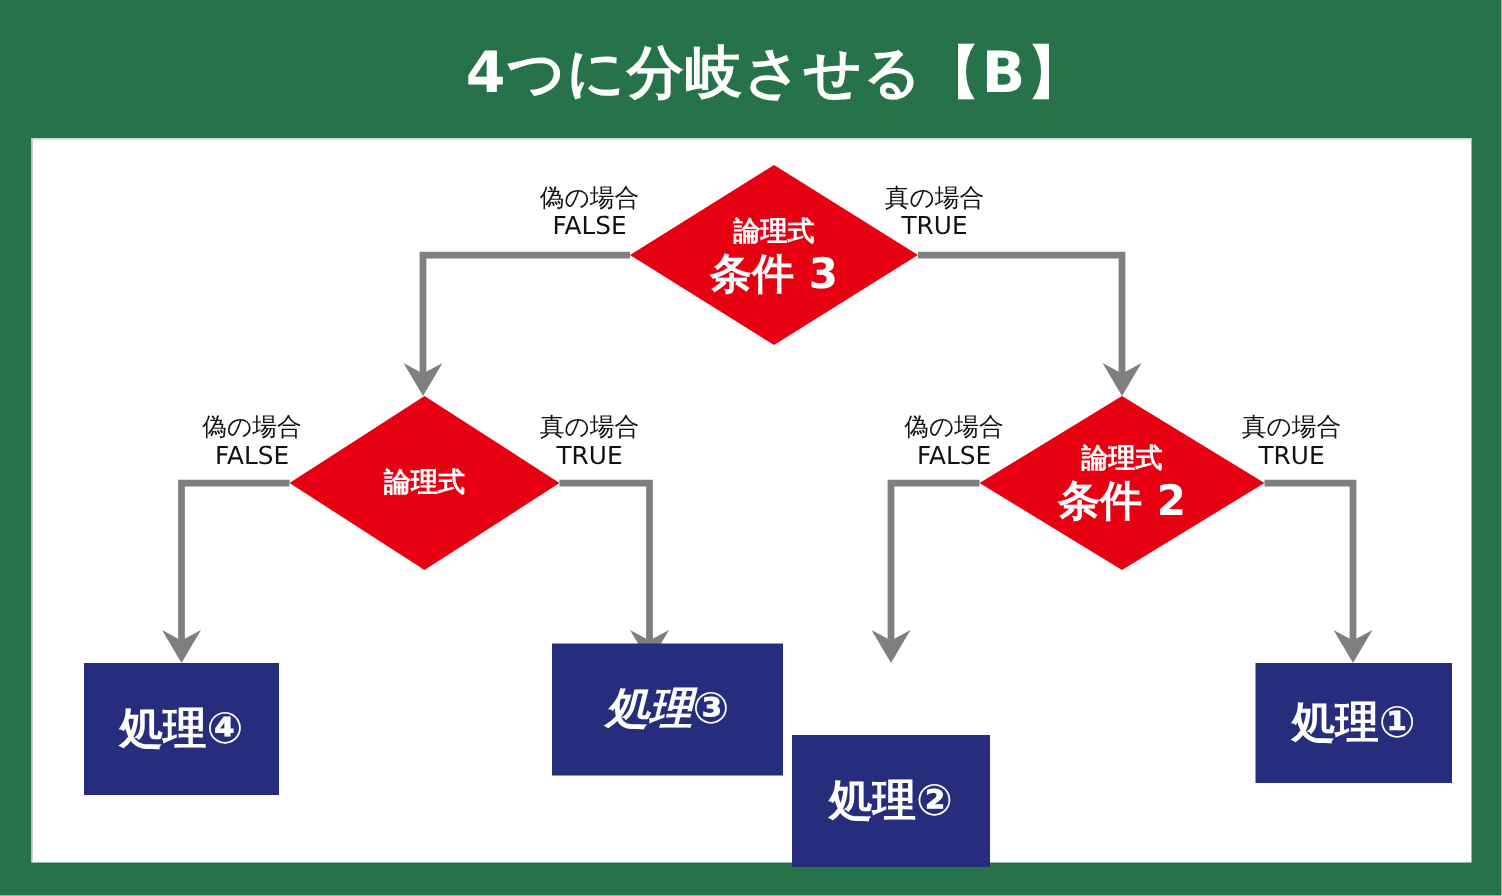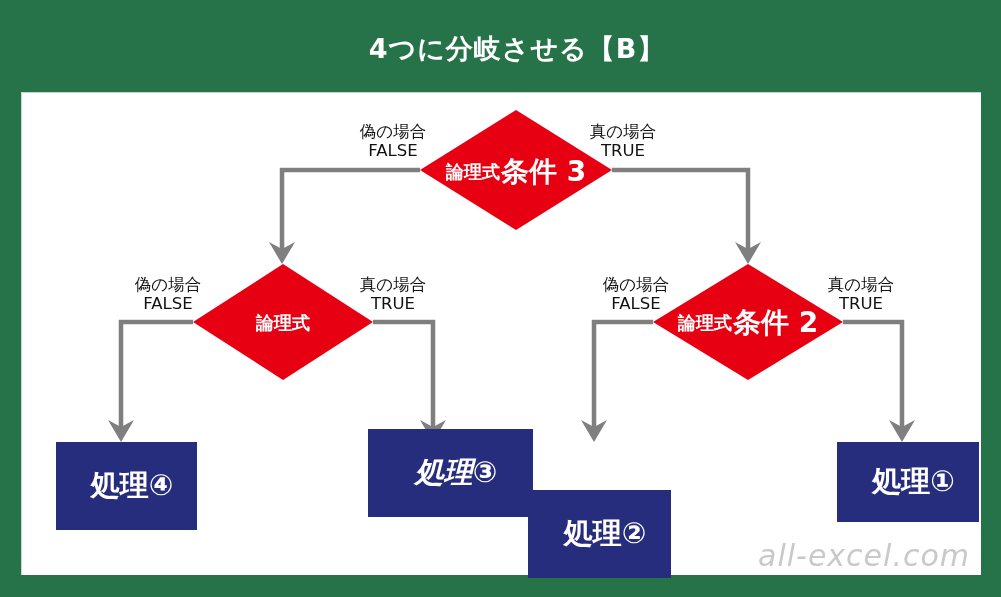--- a/index.html
+++ b/index.html
@@ -19,21 +19,21 @@
     position:relative;
     width:1001px;height:597px;
     background:var(--header-green);
     overflow:hidden;
   }
   .header-title{
     position:absolute;
     left:517px;top:49px;
     transform:translate(-50%,-50%);
     color:#ffffff;
-    font-size:27px;
+    font-size:38px;
     font-weight:600;
     letter-spacing:1px;
     white-space:nowrap;
   }
   .panel{
     position:absolute;
     left:21px;top:92px;
     width:960px;height:483px;
     background:#ffffff;
     border-top:1px solid #c9d6cc;
@@ -47,21 +47,21 @@
   .connector{
     fill:none;
     stroke:var(--connector-gray);
     stroke-width:4.5;
   }
   .arrowhead{ fill:var(--connector-gray); }
   .diamond{ fill:var(--diamond-red); }
   .diamond-text{
     position:absolute;
     transform:translate(-50%,-50%);
-    display:flex;flex-direction:row;align-items:center;
+    display:flex;flex-direction:column;align-items:center;
     gap:1px;
     color:#ffffff;text-align:center;
     line-height:1.15;
     white-space:nowrap;
   }
   .diamond-text .subtitle{font-size:18px;font-weight:700;display:block;}
   .diamond-text .title{font-size:28px;font-weight:700;display:block;}
   .branch-label{
     position:absolute;
     transform:translate(-50%,-50%);
@@ -74,21 +74,20 @@
   }
   .branch-label span{display:block;}
   .process-box{
     position:absolute;
     background:var(--box-navy);
     display:flex;align-items:center;justify-content:center;
     color:#ffffff;
     font-size:29px;
     font-weight:700;
     white-space:nowrap;
-    padding-left:11px;
   }
   .watermark{
     position:absolute;
     right:31px;bottom:24px;
     color:var(--watermark-gray);
     font-size:30px;
     font-style:italic;
     font-weight:400;
     letter-spacing:1px;
     white-space:nowrap;
@@ -173,15 +172,14 @@
   <div class="process-box" style="left:368px;top:429px;width:154px;height:88px;font-style:italic;">
     <span>処理③</span>
   </div>
   <div class="process-box" style="left:528px;top:442px;width:132px;height:88px;margin-top:48px;">
     <span>処理②</span>
   </div>
   <div class="process-box" style="left:837px;top:442px;width:131px;height:80px;">
     <span>処理①</span>
   </div>
 
-  <div class="watermark">all-excel.com</div>
 
 </div>
 
 </body></html>

